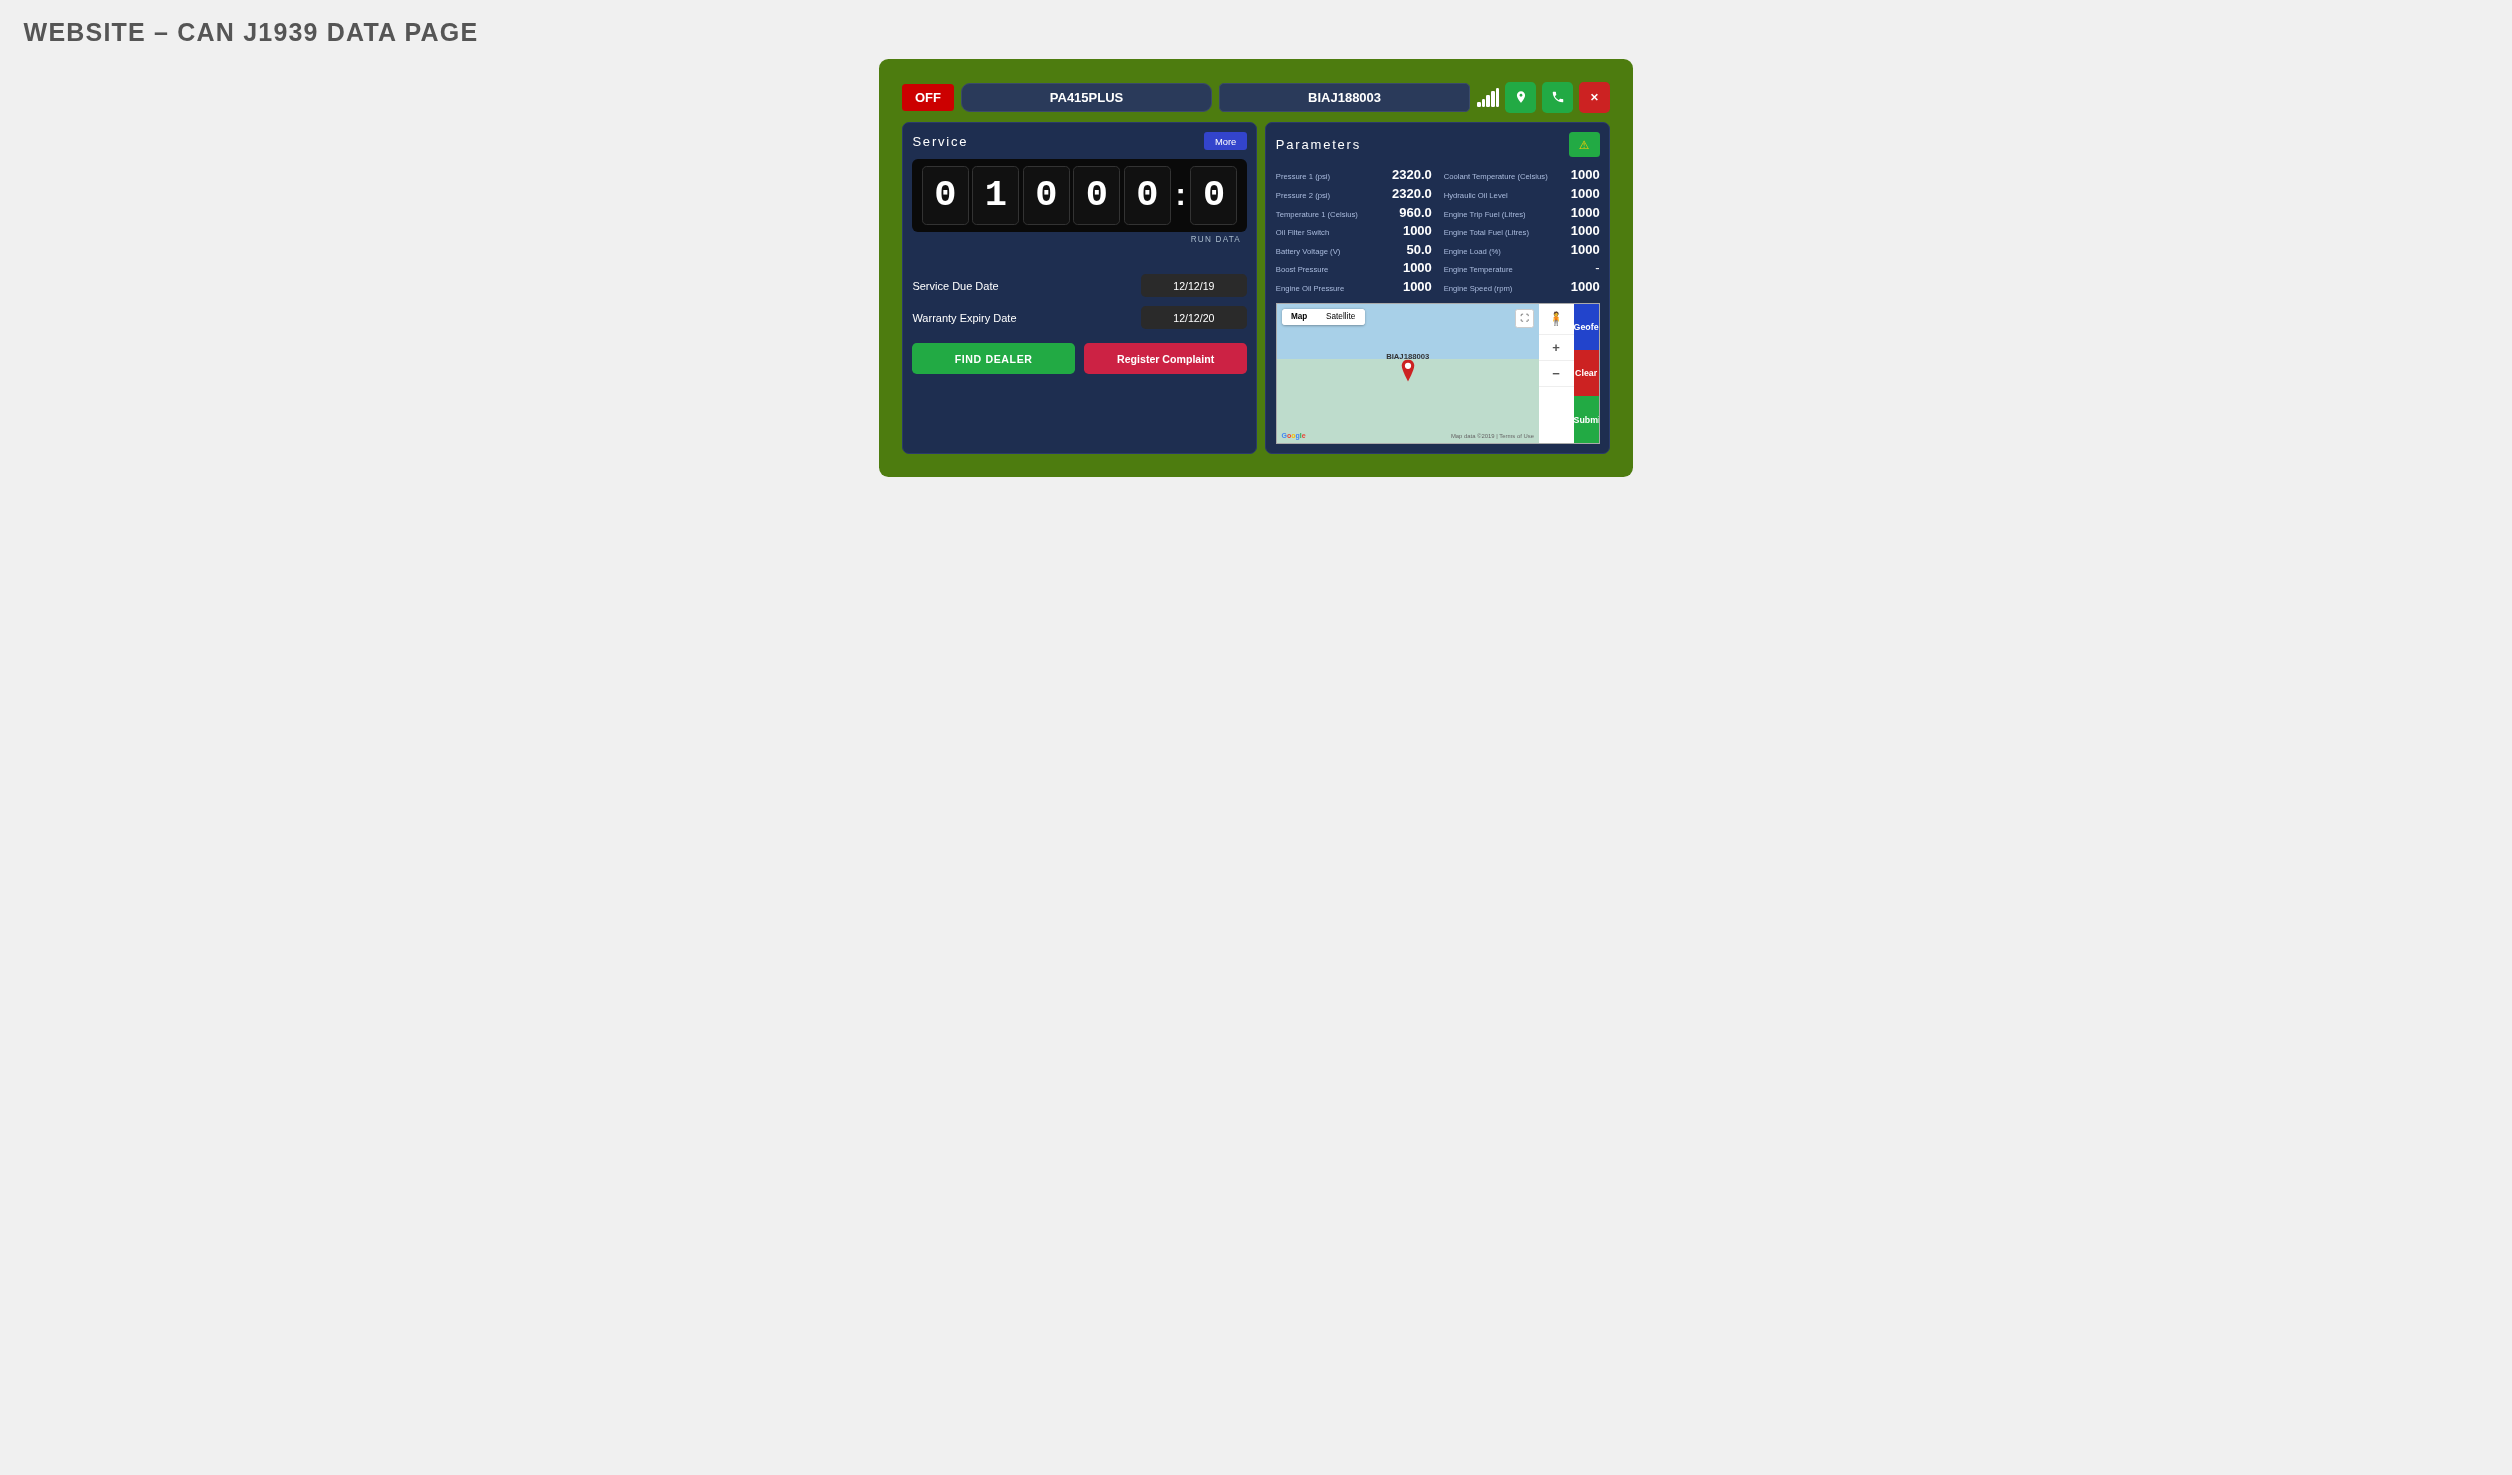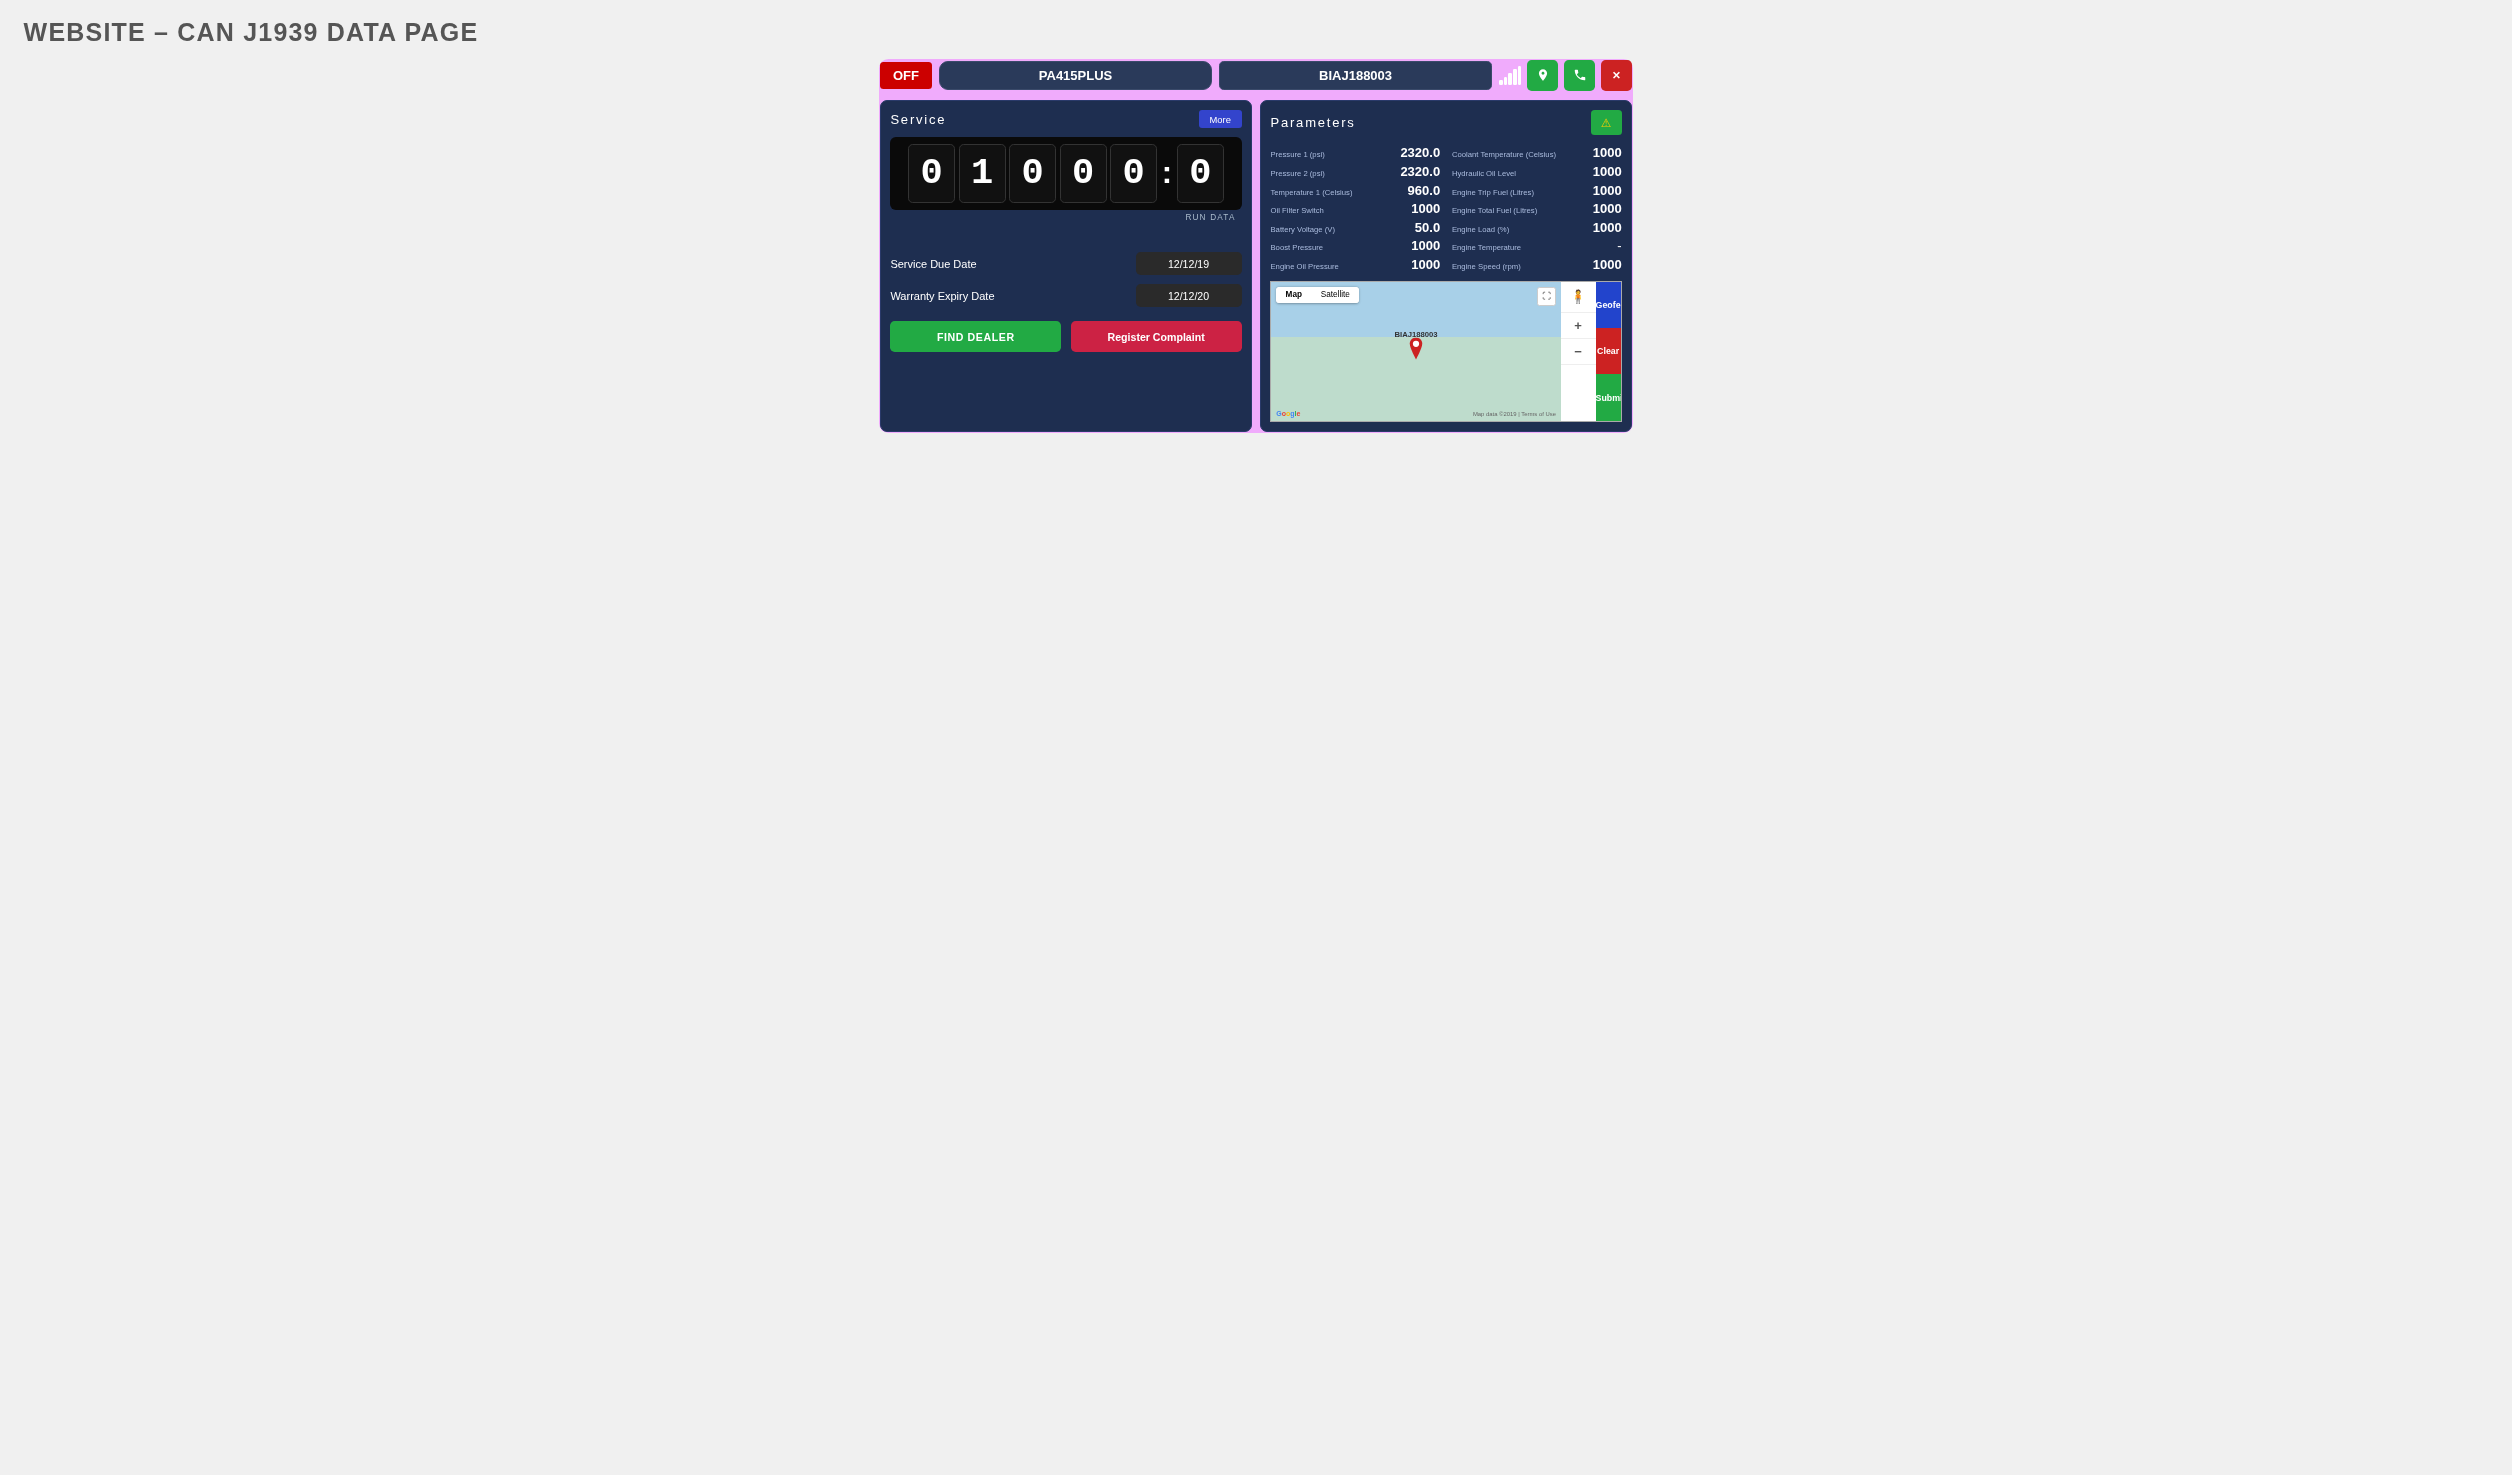--- a/index.html
+++ b/index.html
@@ -10,23 +10,23 @@
     }
     .page-title {
       font-size: 25px;
       font-weight: 900;
       color: #555;
       text-transform: uppercase;
       letter-spacing: 1.2px;
       margin-bottom: 11.8px;
     }
     .dashboard {
-      background: #f0abfc;
+      background: #4d7c0f;
       border-radius: 9.4px;
-      padding: 1px;
+      padding: 23px;
       max-width: 754px;
       margin: 12px auto;
     }
     
     .header {
       display: flex;
       align-items: center;
       gap: 7px;
       margin-bottom: 9.4px;
     }

